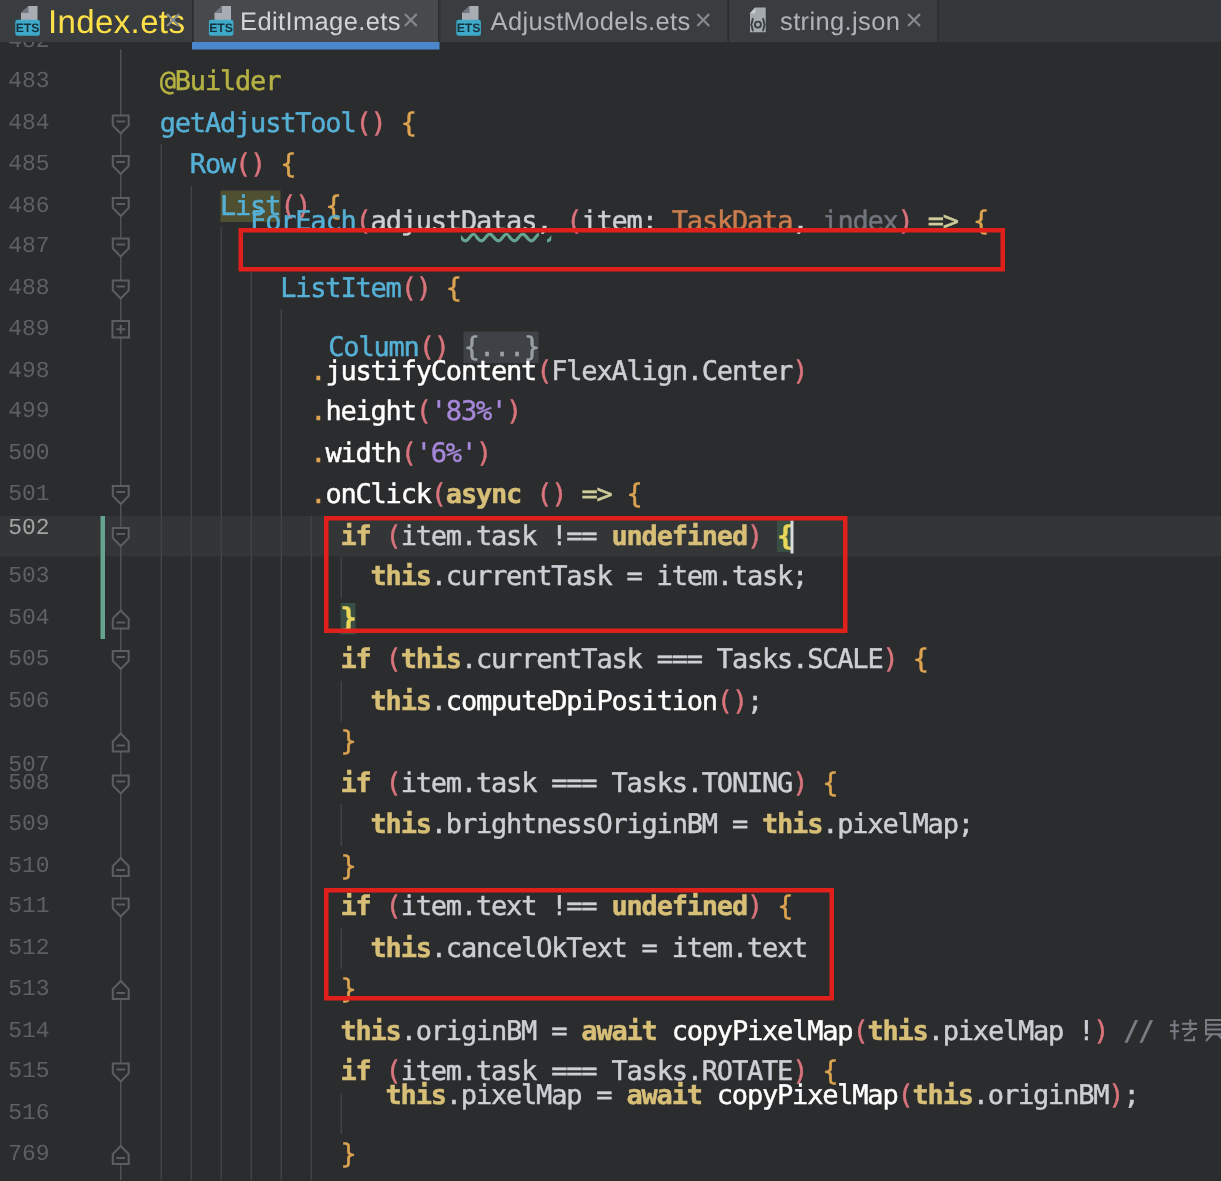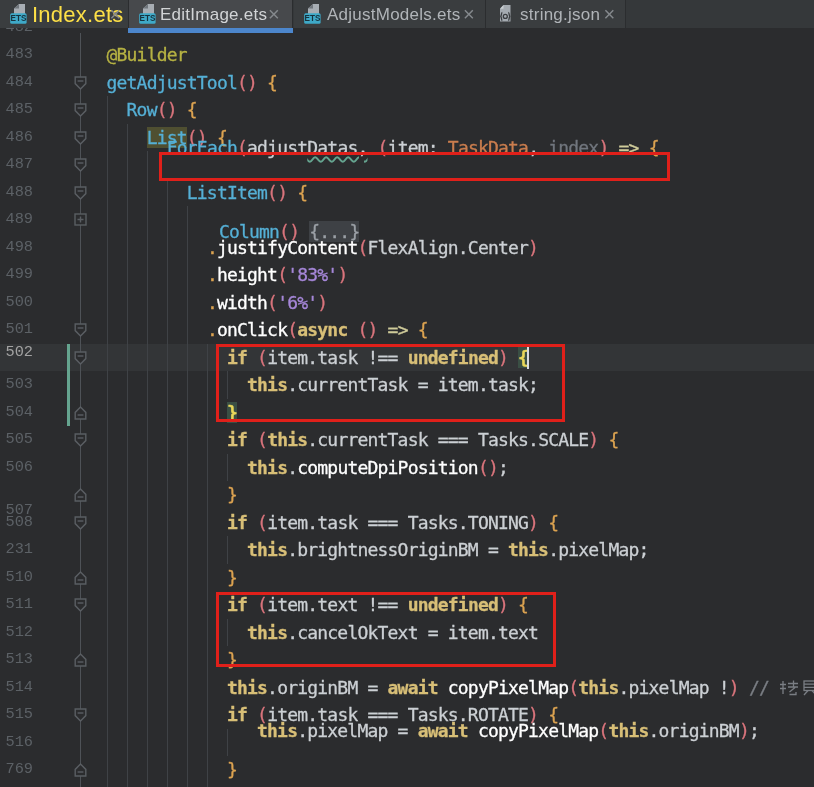--- a/index.html
+++ b/index.html
@@ -156,21 +156,21 @@
 <div class="nm" style="top:261.25px">499</div>
 <div class="nm" style="top:288.75px">500</div>
 <div class="nm" style="top:316.25px">501</div>
 <div class="nm" style="top:339px;color:#a3a3a3">502</div>
 <div class="nm" style="top:371.25px">503</div>
 <div class="nm" style="top:398.75px">504</div>
 <div class="nm" style="top:426.25px">505</div>
 <div class="nm" style="top:453.75px">506</div>
 <div class="nm" style="top:497px">507</div>
 <div class="nm" style="top:508.75px">508</div>
-<div class="nm" style="top:536.25px">231</div>
+<div class="nm" style="top:536.25px">509</div>
 <div class="nm" style="top:563.75px">510</div>
 <div class="nm" style="top:591.25px">511</div>
 <div class="nm" style="top:618.75px">512</div>
 <div class="nm" style="top:646.25px">513</div>
 <div class="nm" style="top:673.75px">514</div>
 <div class="nm" style="top:701.25px">515</div>
 <div class="nm" style="top:728.75px">516</div>
 <div class="nm" style="top:756.25px">769</div>
 <div class="redbox" style="left:158.5px;top:152px;width:505.5px;height:22.5px"></div>
 <div class="redbox" style="left:215.5px;top:344px;width:343px;height:72px"></div>

